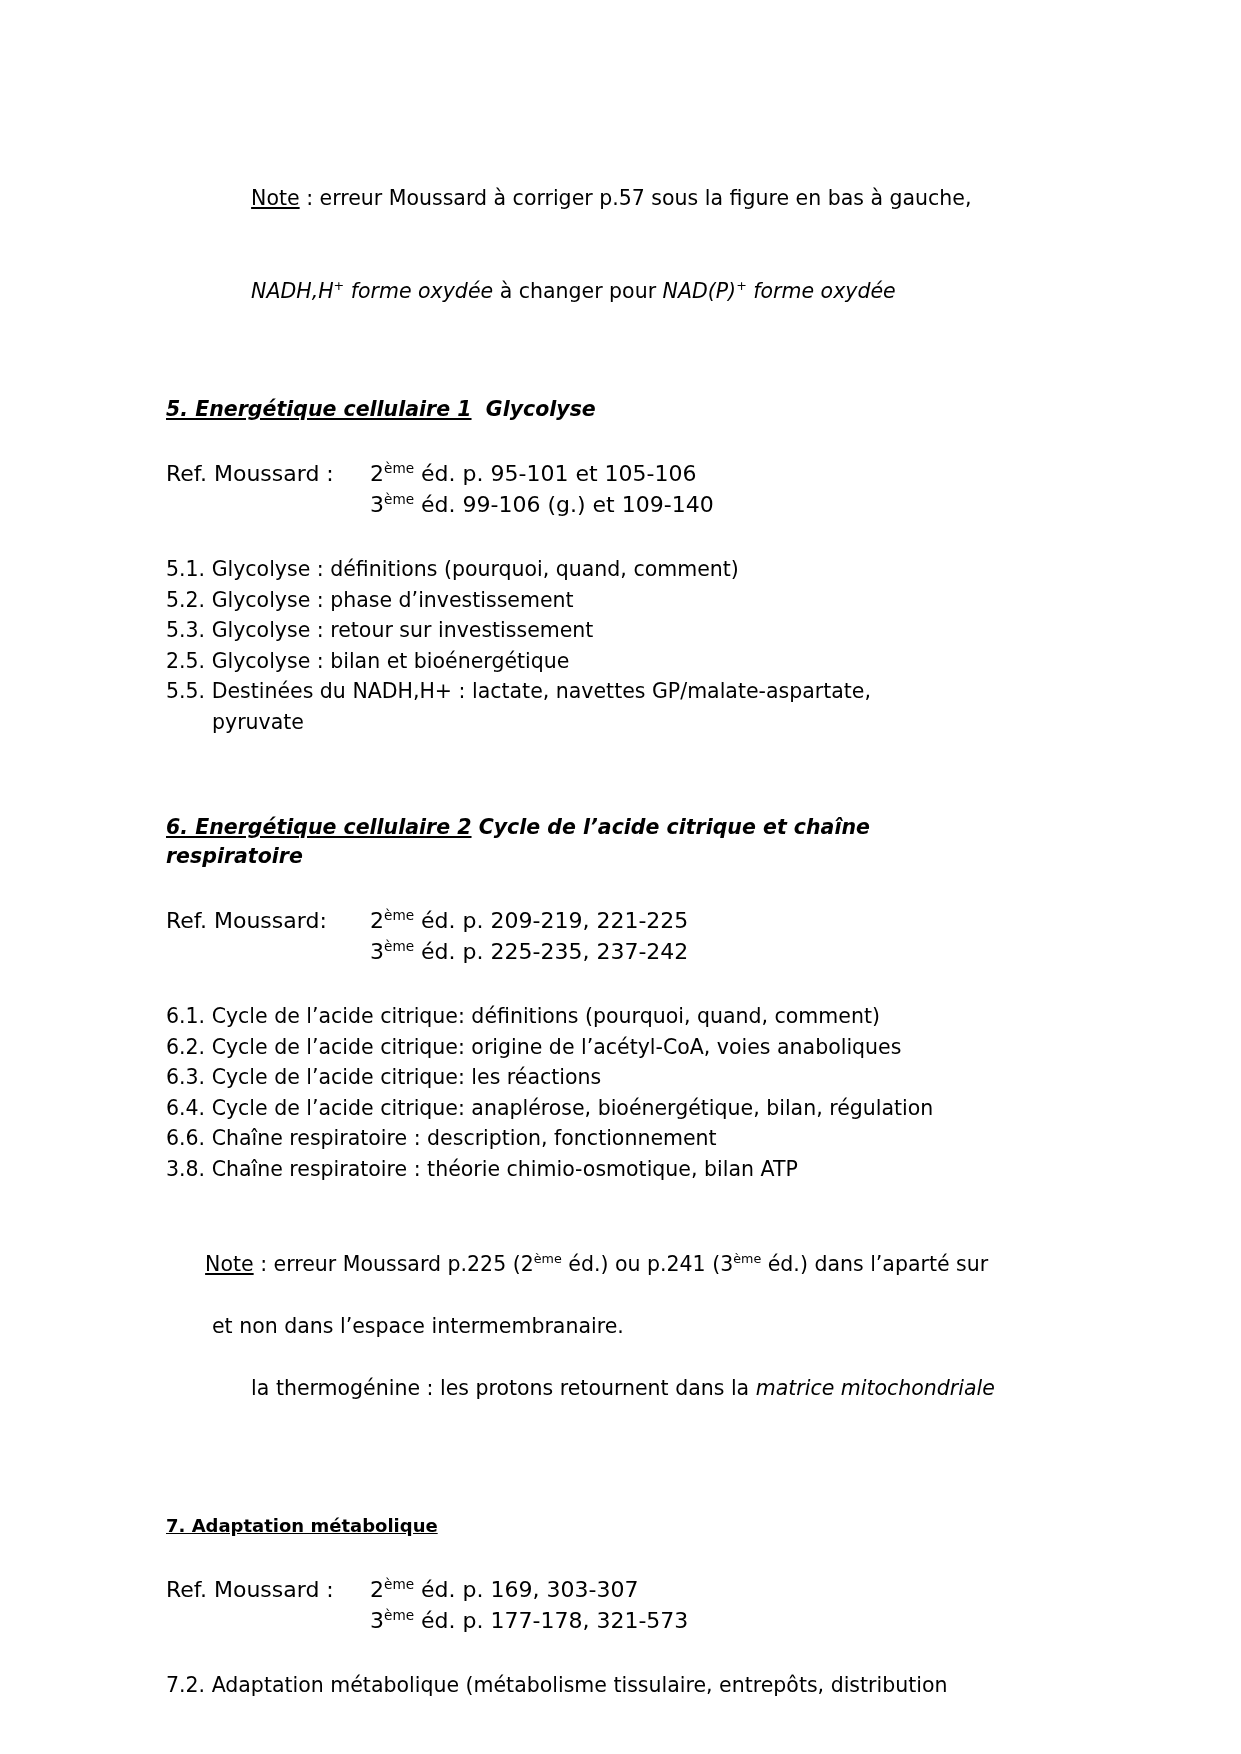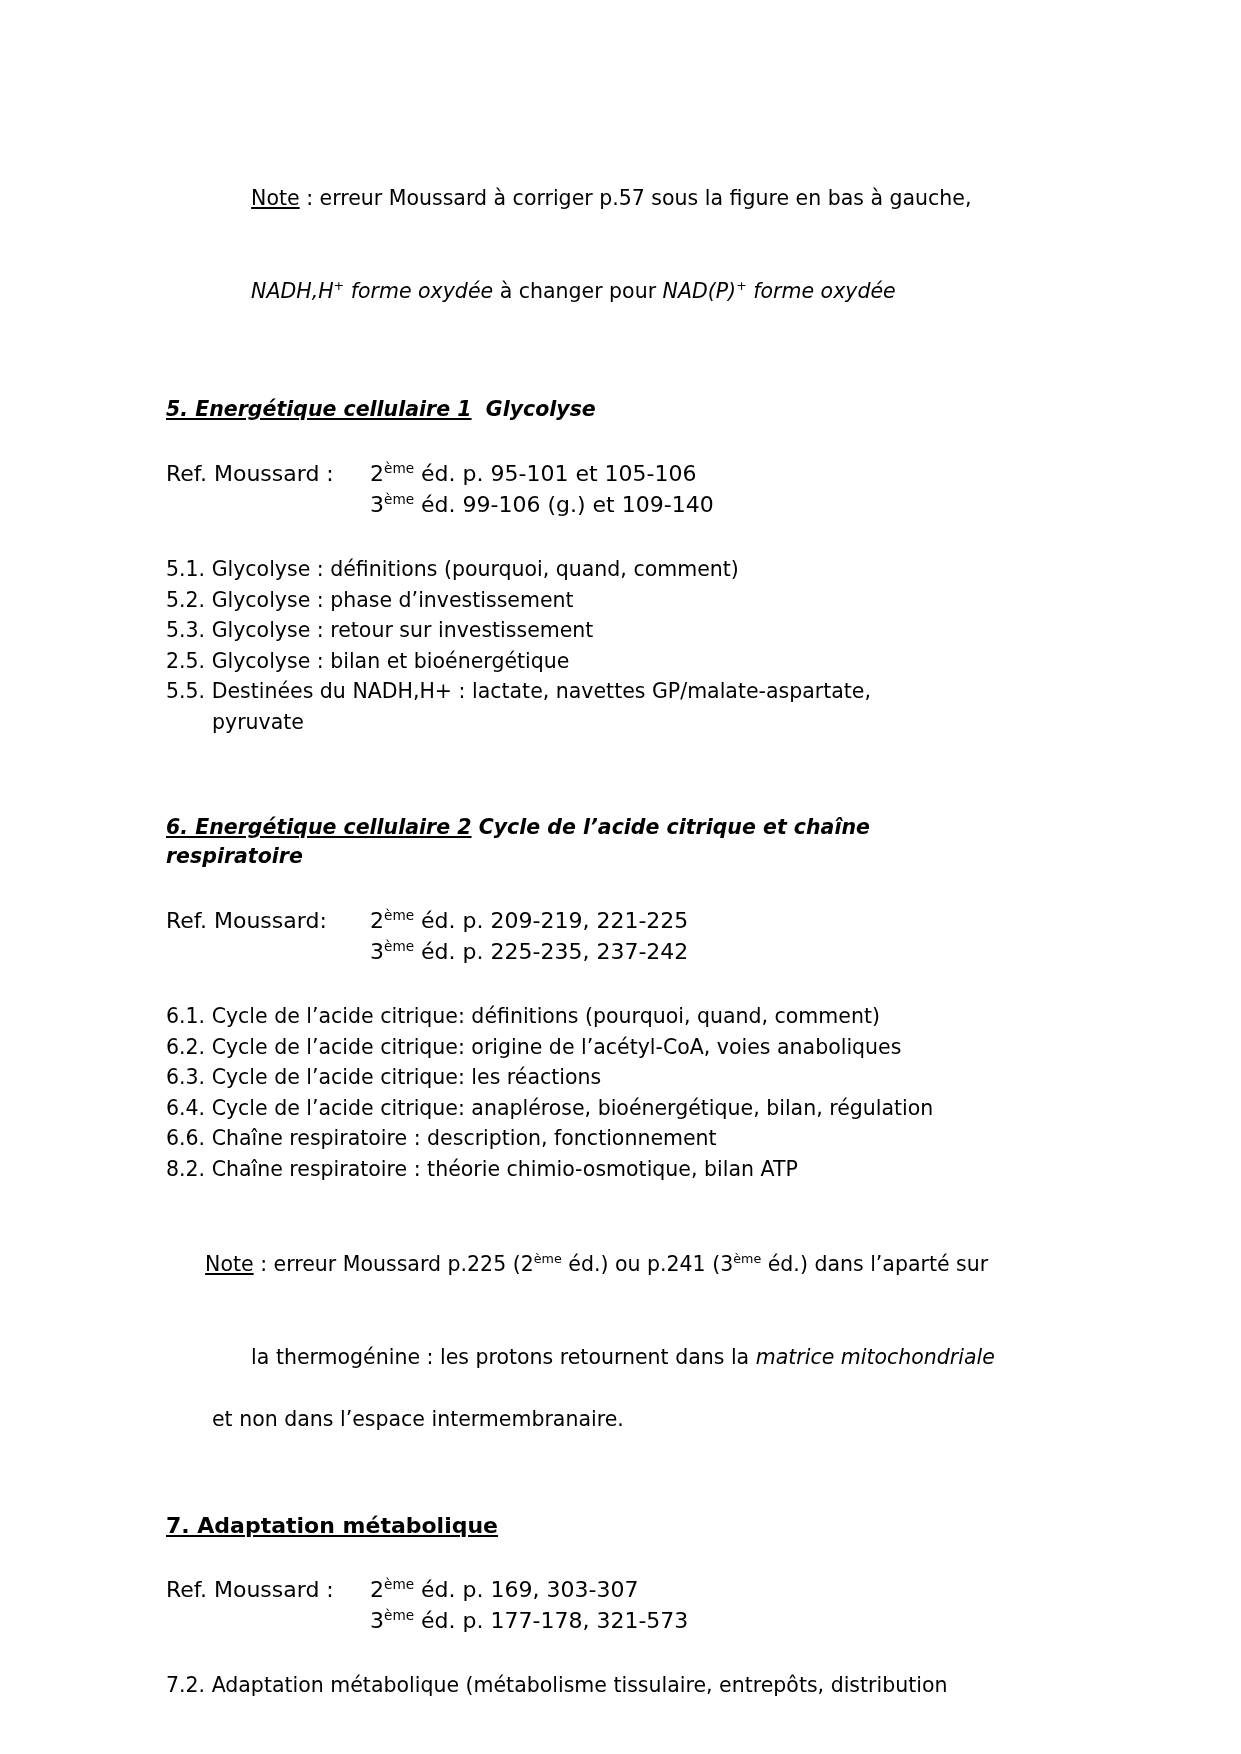--- a/index.html
+++ b/index.html
@@ -55,21 +55,21 @@
   
   .heading {
     font-size: 20.5px;
     line-height: 29px;
     font-weight: bold;
     font-style: italic;
     margin: 0;
   }
   .heading .u { text-decoration: underline; }
   .heading7 {
-    font-size: 22px;
+    font-size: 18px;
     line-height: 29px;
     font-weight: bold;
     font-style: normal;
     text-decoration: underline;
     margin: 0;
   }
 
   
   .reftable {
     margin: 0;
@@ -170,32 +170,32 @@
       </table>
 
     <div class="sp-md"></div>
 
     <div class="itemlist">
       <div class="item"><span>6.1. Cycle de l’acide citrique: définitions (pourquoi, quand, comment)</span></div>
       <div class="item"><span>6.2. Cycle de l’acide citrique: origine de l’acétyl-CoA, voies anaboliques</span></div>
       <div class="item"><span>6.3. Cycle de l’acide citrique: les réactions</span></div>
       <div class="item"><span>6.4. Cycle de l’acide citrique: anaplérose, bioénergétique, bilan, régulation</span></div>
       <div class="item"><span>6.6. Chaîne respiratoire : description, fonctionnement</span></div>
-      <div class="item"><span>8.2. Chaîne respiratoire : théorie chimio-osmotique, bilan ATP</span></div>
+      <div class="item"><span>3.8. Chaîne respiratoire : théorie chimio-osmotique, bilan ATP</span></div>
     </div>
 
     <div class="sp-md"></div>
 
     <div class="para">
       <span class="u">Note</span><span> : erreur Moussard p.225 (2</span><sup>ème</sup><span> éd.) ou p.241 (3</span><sup>ème</sup><span> éd.) dans l’aparté sur</span>
     </div>
+    <div class="para hang2">et non dans l’espace intermembranaire.</div>
     <div class="para hang2">
       <span>la thermogénine : les protons retournent dans la </span><span class="i">matrice mitochondriale</span>
     </div>
-    <div class="para hang2">et non dans l’espace intermembranaire.</div>
 
     <div class="sp-xl"></div>
 
     <div class="heading7">7. Adaptation métabolique</div>
 
     <div class="sp-md"></div>
 
     <table class="reftable">
       <tbody>
           <tr>

